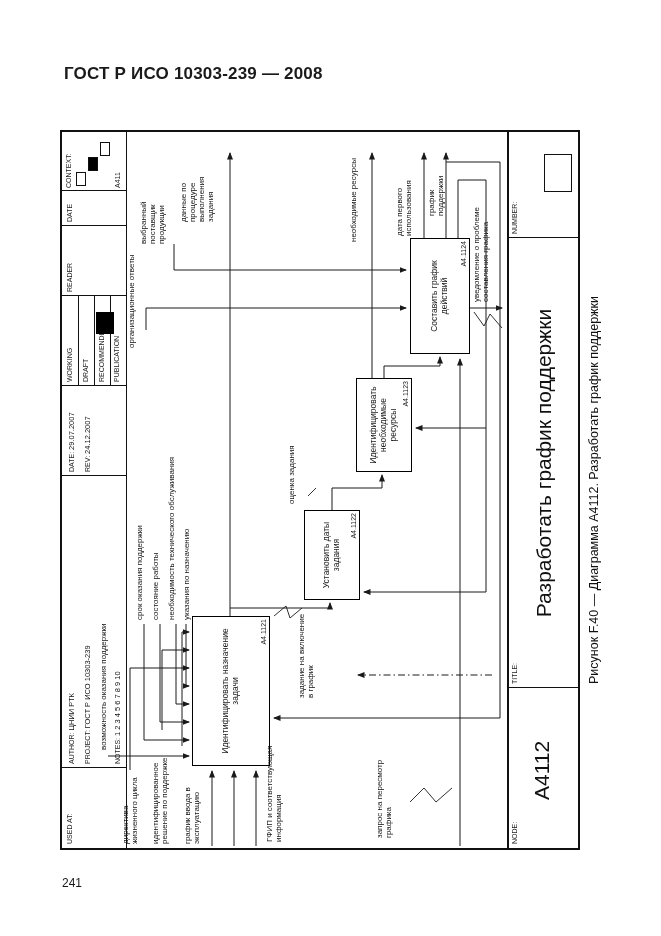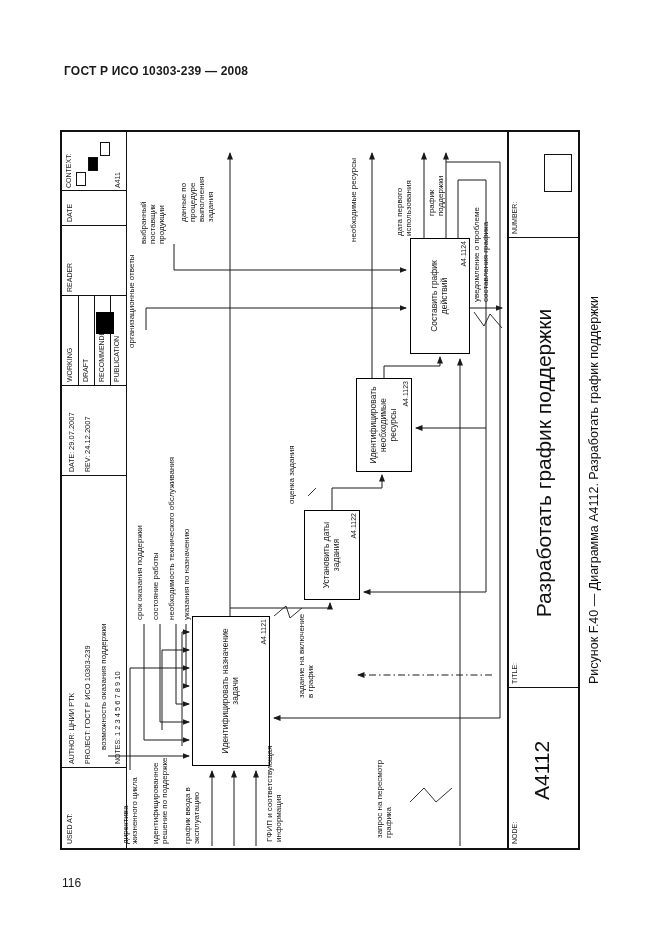--- a/index.html
+++ b/index.html
@@ -1,18 +1,18 @@
 <!DOCTYPE html>
 <html><head>
 <meta charset="utf-8">
 <style>
   html,body{margin:0;padding:0;background:#ffffff;}
   .page{position:relative;width:661px;height:936px;background:#fff;overflow:hidden;
         font-family:"Liberation Sans",sans-serif;color:#1a1a1a;}
-  .doc-header{position:absolute;left:64px;top:64px;font-size:12px;font-weight:bold;letter-spacing:.2px;}
+  .doc-header{position:absolute;left:64px;top:64px;font-size:17px;font-weight:bold;letter-spacing:.2px;}
   .page-num{position:absolute;left:62px;top:876px;font-size:12px;}
   
   .land{position:absolute;left:60px;top:130px;width:720px;height:555px;
         transform:translateY(720px) rotate(-90deg);transform-origin:0 0;}
   .form{position:absolute;left:0;top:0;width:720px;height:520px;border:2px solid #111;background:#fff;box-sizing:border-box;}
   .hline{position:absolute;background:#111;}
   .vline{position:absolute;background:#111;}
   .cell-lb{position:absolute;font-size:7px;color:#222;white-space:nowrap;}
   .cell-val{font-size:7.5px;color:#111;}
   .lb{position:absolute;font-size:8px;line-height:1.12;color:#111;}
@@ -27,21 +27,21 @@
   .mini.filled{background:#000;}
   .chk{position:absolute;background:#000;}
   .numbox{position:absolute;border:1px solid #111;background:#fff;}
   svg{position:absolute;left:0;top:0;}
 </style>
 </head>
 <body>
 
 <div class="page">
   <div class="doc-header">ГОСТ Р ИСО 10303-239 — 2008</div>
-  <div class="page-num">116</div>
+  <div class="page-num">241</div>
 
   <div class="land">
     <div class="form">
 
       <div class="hline" style="left:0;top:64px;width:716px;height:1.2px"></div>
       <div class="vline" style="left:80px;top:0;width:1.2px;height:64px"></div>
       <div class="vline" style="left:372px;top:0;width:1.2px;height:64px"></div>
       <div class="vline" style="left:462px;top:0;width:1.2px;height:64px"></div>
       <div class="vline" style="left:552px;top:0;width:1.2px;height:64px"></div>
       <div class="vline" style="left:622px;top:0;width:1.2px;height:64px"></div>

